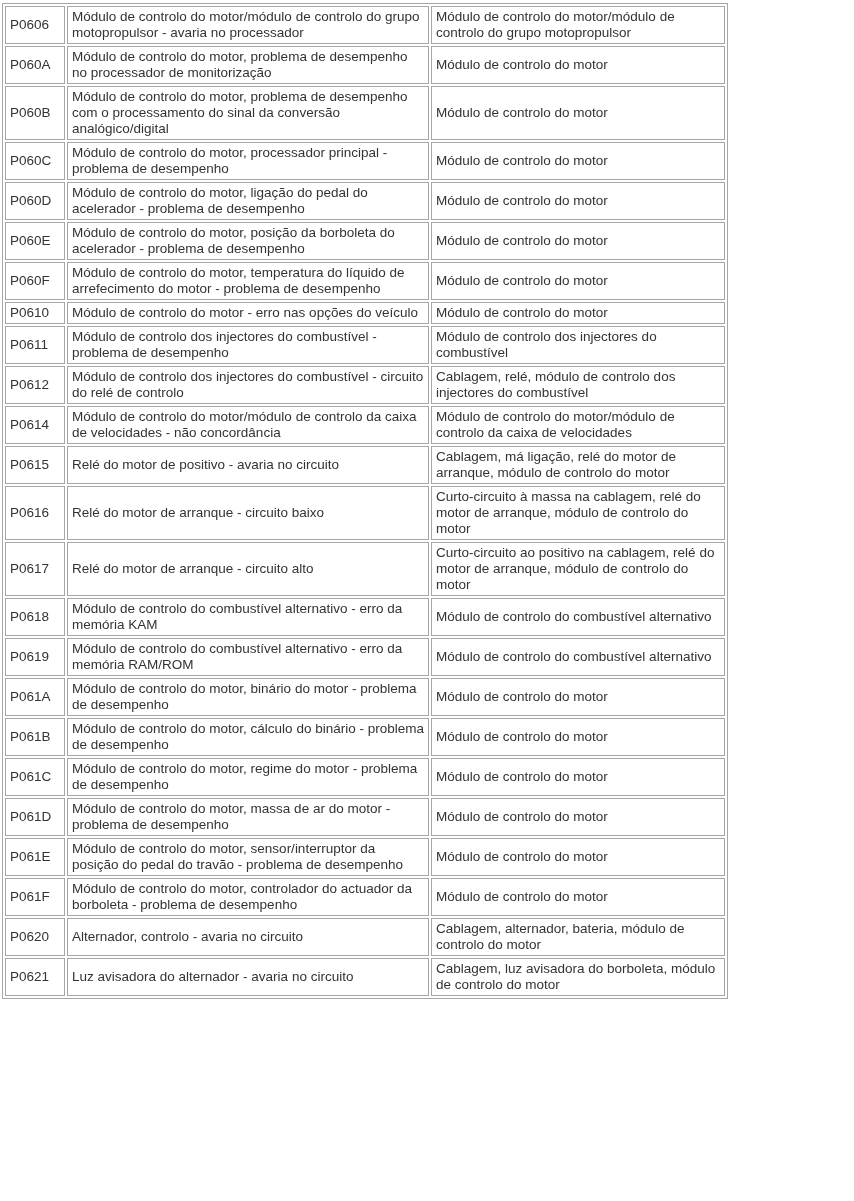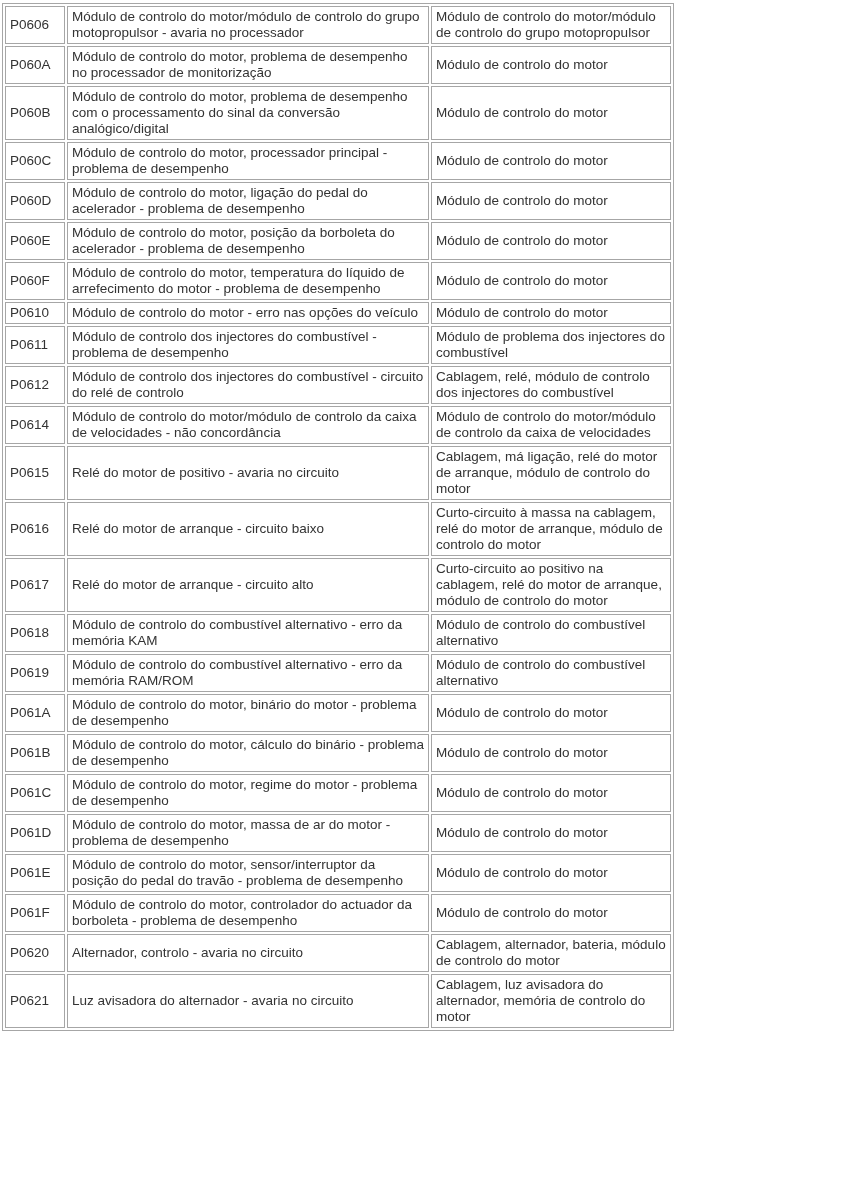--- a/index.html
+++ b/index.html
@@ -9,21 +9,21 @@
   }
   body {
     font-family: "Liberation Sans", "DejaVu Sans", sans-serif;
     width: 854px;
   }
   table.dtc-table {
     border-collapse: separate;
     border-spacing: 2px;
     border: 1px solid var(--border-color, #a6a6a6);
     table-layout: fixed;
-    width: 672px;
+    width: 726px;
     margin: 3px 2px 2px 2px;
   }
   table.dtc-table td {
     border: 1px solid var(--border-color, #a6a6a6);
     padding: 2px 4px;
     vertical-align: middle;
     font-size: 13.5px;
     line-height: 16px;
     color: var(--text-color, #333333);
     overflow-wrap: break-word;
@@ -84,21 +84,21 @@
 
   <tr>
     <td class="col-code">P0610</td>
     <td class="col-fault">Módulo de controlo do motor - erro nas opções do veículo</td>
     <td class="col-cause">Módulo de controlo do motor</td>
   </tr>
 
   <tr>
     <td class="col-code">P0611</td>
     <td class="col-fault">Módulo de controlo dos injectores do combustível - problema de desempenho</td>
-    <td class="col-cause">Módulo de problema dos injectores do combustível</td>
+    <td class="col-cause">Módulo de controlo dos injectores do combustível</td>
   </tr>
 
   <tr>
     <td class="col-code">P0612</td>
     <td class="col-fault">Módulo de controlo dos injectores do combustível - circuito do relé de controlo</td>
     <td class="col-cause">Cablagem, relé, módulo de controlo dos injectores do combustível</td>
   </tr>
 
 
   <tr>
@@ -175,16 +175,16 @@
 
   <tr>
     <td class="col-code">P0620</td>
     <td class="col-fault">Alternador, controlo - avaria no circuito</td>
     <td class="col-cause">Cablagem, alternador, bateria, módulo de controlo do motor</td>
   </tr>
 
   <tr>
     <td class="col-code">P0621</td>
     <td class="col-fault">Luz avisadora do alternador - avaria no circuito</td>
-    <td class="col-cause">Cablagem, luz avisadora do alternador, memória de controlo do motor</td>
+    <td class="col-cause">Cablagem, luz avisadora do borboleta, módulo de controlo do motor</td>
   </tr>
 </tbody>
 </table>
 
 </body></html>

